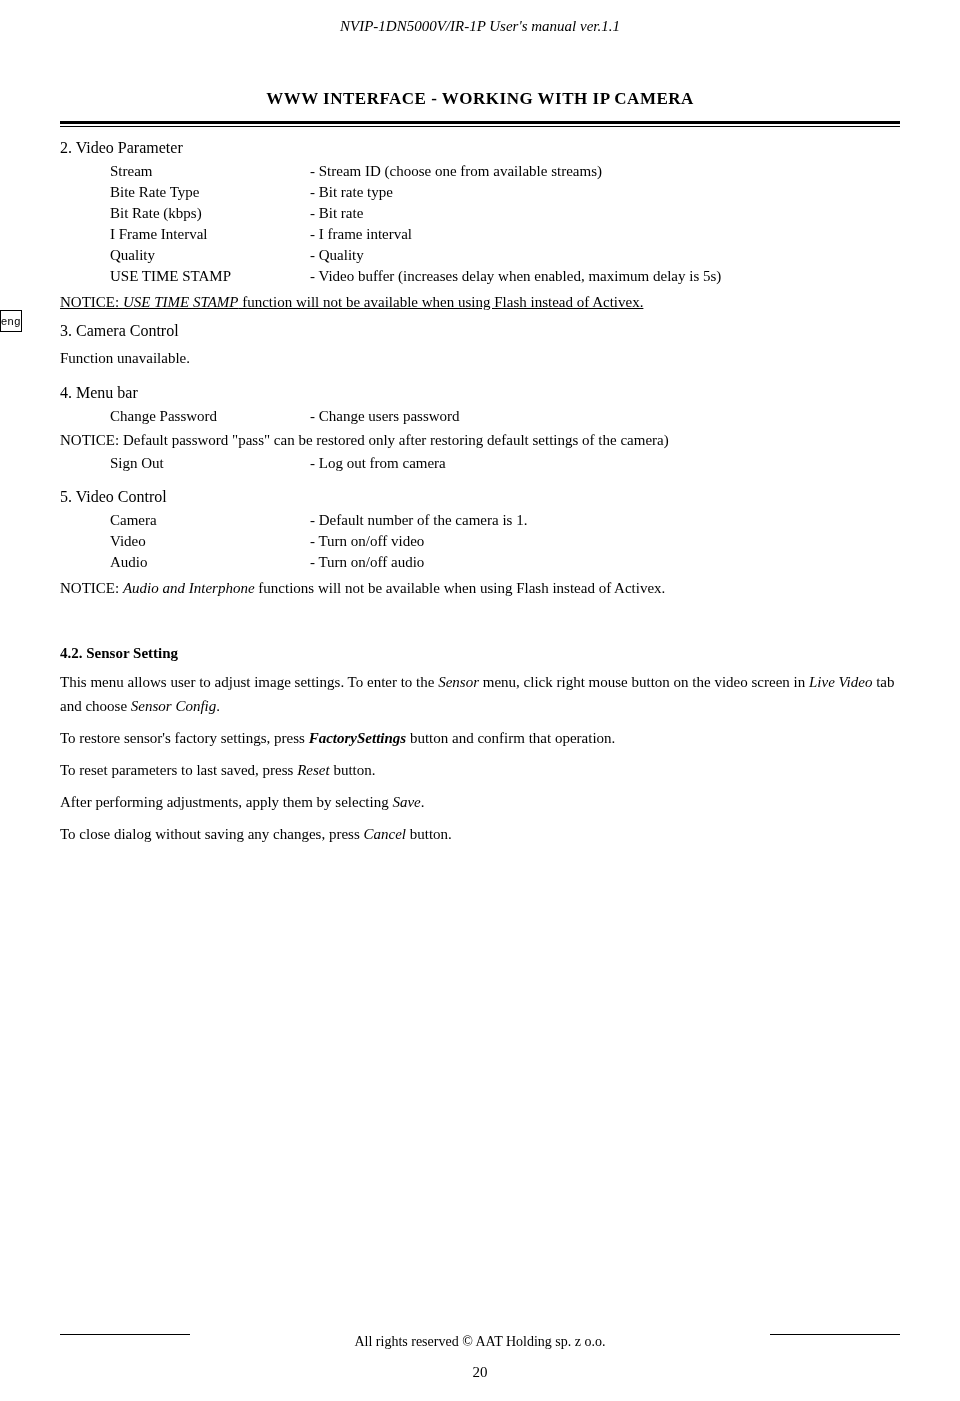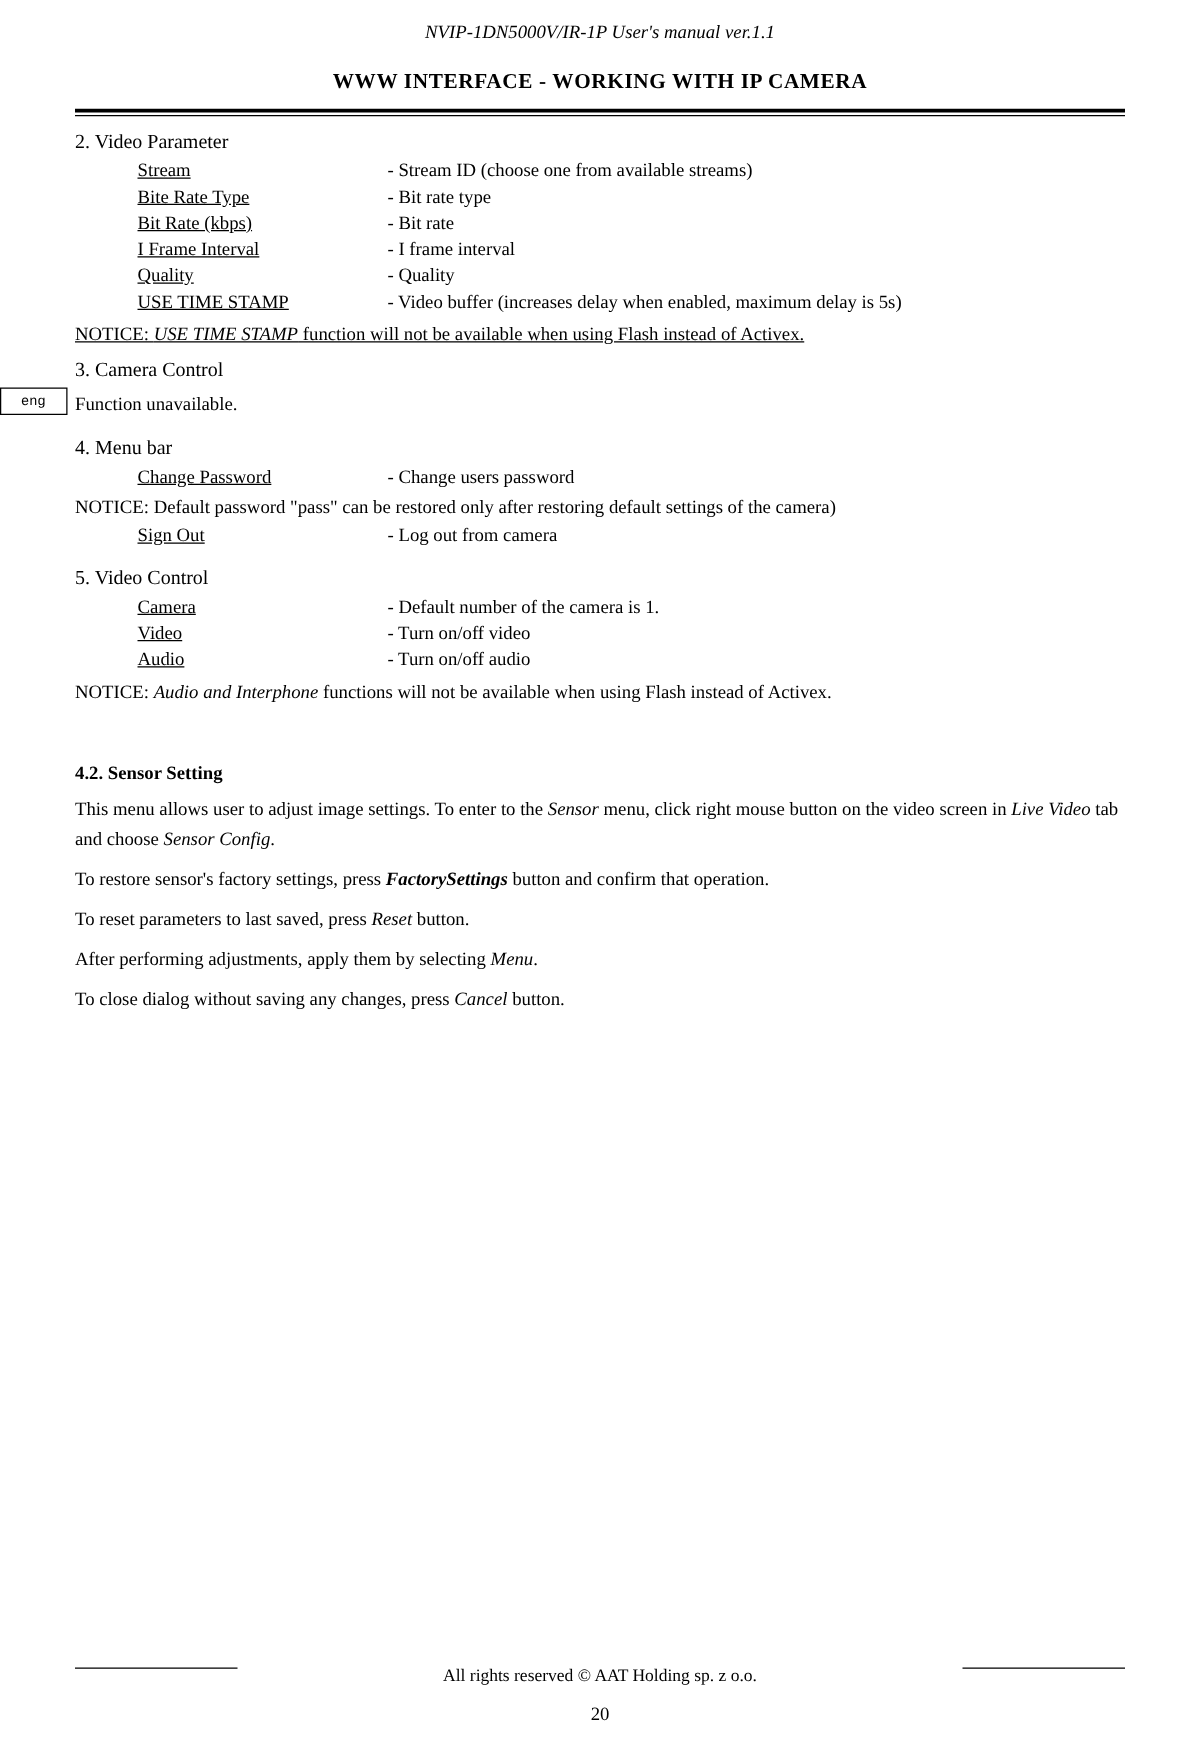--- a/index.html
+++ b/index.html
@@ -13,37 +13,38 @@
       position: relative;
     }
 
     .page-wrapper {
       width: 960px;
       min-height: 1401px;
       padding: 0;
       position: relative;
       display: flex;
       flex-direction: column;
+      gap: 34px;
     }
 
     .header {
       text-align: center;
       padding: 18px 60px 10px 60px;
       font-size: 15px;
       font-style: italic;
     }
 
     .eng-tab {
       position: absolute;
       left: 0;
       top: 310px;
       background: #fff;
       border: 1px solid #000;
       font-size: 11px;
-      padding: 4px 16px;
+      padding: 4px 0;
       font-family: Arial, sans-serif;
       writing-mode: horizontal-tb;
       letter-spacing: 0.5px;
     }
 
     .content {
       padding: 10px 60px 30px 60px;
       flex: 1;
     }
 
@@ -75,21 +76,20 @@
 
     .param-row {
       display: flex;
       margin-bottom: 4px;
       padding-left: 50px;
     }
 
     .param-label {
       width: 200px;
       flex-shrink: 0;
-      text-decoration: underline;
     }
 
     .param-value {
       flex: 1;
     }
 
     .notice-text {
       margin-bottom: 8px;
       line-height: 1.5;
     }
@@ -237,21 +237,21 @@
       This menu allows user to adjust image settings. To enter to the <em>Sensor</em> menu, click right mouse button on the video screen in <em>Live Video</em> tab and choose <em>Sensor Config</em>.
     </p>
 
     <p>
       To restore sensor's factory settings, press <strong><em>FactorySettings</em></strong> button and confirm that operation.
     </p>
     <p>
       To reset parameters to last saved, press <em>Reset</em> button.
     </p>
     <p>
-      After performing adjustments, apply them by selecting <em>Menu</em>.
+      After performing adjustments, apply them by selecting <em>Save</em>.
     </p>
     <p>
       To close dialog without saving any changes, press <em>Cancel</em> button.
     </p>
 
   </div>
 
   <div class="footer-area">
     <div class="footer-content">
       <div class="footer-line-left"></div>

